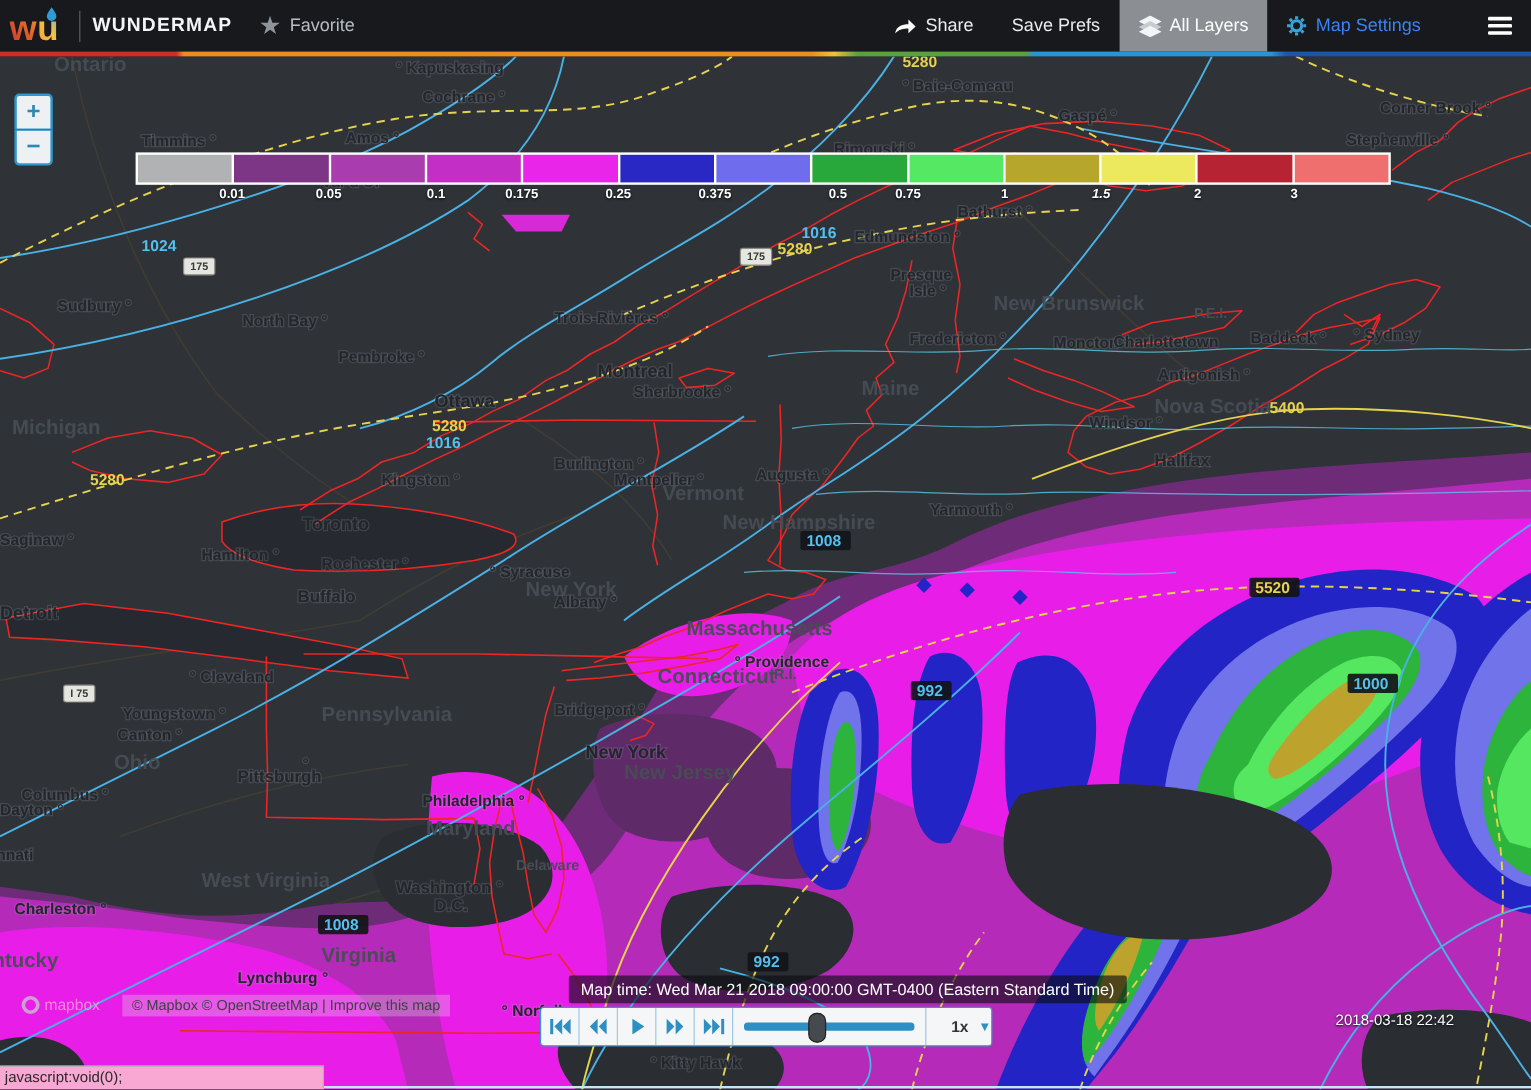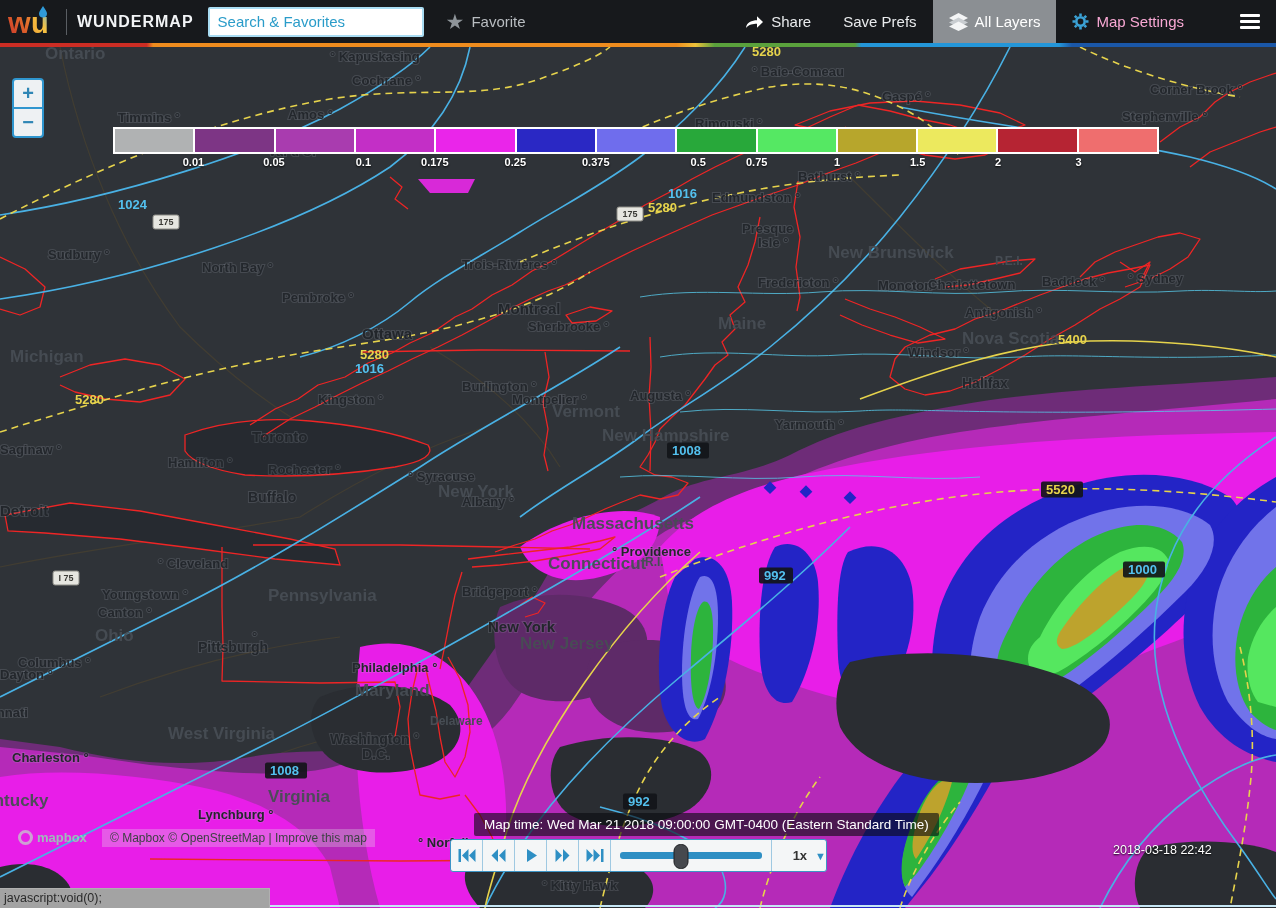--- a/index.html
+++ b/index.html
@@ -13,21 +13,21 @@
   .logo-sep{width:1px;height:26px;background:#5a5e63;margin:0 10px 0 6px;}
   .brand{color:#f2f4f6;font-weight:bold;font-size:16px;letter-spacing:1px;}
   .searchbox{margin-left:14px;width:196px;height:26px;background:#fff;border:2px solid #a9dcf2;
              border-radius:2px;padding:0 8px;font-size:15px;color:#2a9cc9;outline:none;}
   .searchbox::placeholder{color:#2a9cc9;opacity:1;}
   .fav{display:flex;align-items:center;margin-left:22px;color:#b9bdc1;font-size:15px;gap:7px;cursor:pointer;}
   .star{color:#8e9499;font-size:21px;line-height:1;}
   .rightnav{margin-left:auto;display:flex;align-items:center;height:43px;}
   .navitem{display:flex;align-items:center;gap:7px;color:#e9ebed;font-size:15px;padding:0 16px;height:43px;cursor:pointer;}
   .alllayers{background:#8b8f93;color:#fff;}
-  .mapsettings{color:#f9a8d4;}
+  .mapsettings{color:#3b82f6;}
   .hamburger{width:20px;margin:0 16px 0 40px;cursor:pointer;}
   .hamburger div{height:3px;background:#fff;margin:3px 0;border-radius:1px;}
   .rainbow{position:absolute;left:0;top:43px;width:1276px;height:4px;z-index:50;
     background:linear-gradient(90deg,#cc2d24 0,#cc2d24 11.5%,#ee8c1e 12%,#ee8c1e 53%,#eec23a 54.5%,#5aa13c 56%,#5aa13c 67%,#2496d8 67.5%,#2496d8 83%,#1a57a8 84%,#1a57a8 100%);}
 
   
   .map{position:absolute;left:0;top:47px;width:1276px;height:861px;background:#2f3338;z-index:1;}
   .map svg{display:block;}
 
   .ml-city{font-size:13px;font-weight:bold;fill:#23272c;stroke:rgba(190,200,210,0.16);stroke-width:2px;paint-order:stroke;}
@@ -69,22 +69,22 @@
          border-radius:7px;transform:translateX(-50%);cursor:pointer;}
   .speed{width:54px;display:flex;align-items:center;justify-content:flex-end;gap:8px;cursor:pointer;}
   .speed-val{color:#333;font-size:13px;font-weight:bold;}
   .caret{color:#2e8fc4;font-size:11px;}
 
   
   .attrib{position:absolute;left:102px;top:829px;z-index:11;background:rgba(225,228,230,.30);
           color:#3d4144;font-size:12px;padding:2px 8px;white-space:nowrap;}
   .mblogo{position:absolute;left:18px;top:830px;z-index:10;display:flex;align-items:center;gap:4px;opacity:.75;}
   .mblogo .circ{width:15px;height:15px;border-radius:50%;border:3px solid #c6cacd;box-sizing:border-box;}
-  .mblogo .word{color:#86efac;font-size:13px;font-weight:bold;}
-  .statusbar{position:absolute;left:0;bottom:0;z-index:20;background:#a3a3a3;border:1px solid #b0b0b0;border-left:none;border-bottom:none;
+  .mblogo .word{color:#f9a8d4;font-size:13px;font-weight:normal;}
+  .statusbar{position:absolute;left:0;bottom:0;z-index:20;background:#f9a8d4;border:1px solid #b0b0b0;border-left:none;border-bottom:none;
              color:#2a2a2a;font-size:12.5px;padding:2px 10px 3px 4px;min-width:270px;box-sizing:border-box;}
   .stamp{position:absolute;left:1113px;top:843px;z-index:11;color:#fff;font-size:12.5px;text-shadow:0 1px 2px #000;}
   .bottomline{position:absolute;left:0;bottom:1px;width:1276px;height:2px;background:#c5e6f4;z-index:5;}
 </style>
 </head>
 <body>
 
 <div class="topbar">
   <div class="logo">
     <svg width="52" height="34" viewBox="0 0 52 34">
@@ -100,21 +100,20 @@
             <stop offset="1" stop-color="#57b1e2"></stop>
         </linearGradient>
       </defs>
       <text x="0" y="28" font-family="Liberation Sans, sans-serif" font-size="29" font-weight="bold" fill="url(#gw)">w</text>
       <text x="23" y="28" font-family="Liberation Sans, sans-serif" font-size="29" font-weight="bold" fill="url(#gu)">u</text>
       <path d="M35,1 C37,4 39,6.5 39,8.5 A4,4 0 1 1 31,8.5 C31,6.5 33,4 35,1 Z" fill="#2f9ad8"></path>
     </svg>
   </div>
   <div class="logo-sep"></div>
   <div class="brand">WUNDERMAP</div>
-  <input class="searchbox" placeholder="Search &amp; Favorites" style="">
   <div class="fav">
     <span class="star">★</span>
     <span>Favorite</span>
   </div>
   <div class="rightnav">
     <div class="navitem">
       <svg width="19" height="14" viewBox="0 0 19 14">
         <path d="M1,13 C1.5,7 7,5.2 12,5.2 L12,1.2 L18,7 L12,12.8 L12,8.8 C8,8.8 4,9.5 1,13 Z" fill="#fff"></path>
       </svg>
       <span>Share</span>
@@ -428,21 +427,21 @@
   <div class="legend-labels" id="legend-labels">
       <span class="legend-label" style="left: 7.69231%;">0.01</span>
       <span class="legend-label" style="left: 15.3846%;">0.05</span>
       <span class="legend-label" style="left: 23.0769%; padding-left: 18px;">0.1</span>
       <span class="legend-label" style="left: 30.7692%;">0.175</span>
       <span class="legend-label" style="left: 38.4615%;">0.25</span>
       <span class="legend-label" style="left: 46.1538%;">0.375</span>
       <span class="legend-label" style="left: 53.8462%; padding-left: 44px;">0.5</span>
       <span class="legend-label" style="left: 61.5385%;">0.75</span>
       <span class="legend-label" style="left: 69.2308%;">1</span>
-      <span class="legend-label" style="left: 76.9231%;">1.5</span>
+      <span class="legend-label" style="left: 76.9231%; font-style: italic;">1.5</span>
       <span class="legend-label" style="left: 84.6154%;">2</span>
       <span class="legend-label" style="left: 92.3077%;">3</span>
     </div>
 </div>
 
 <div class="timepill" style="top:813px;">Map time: Wed Mar 21 2018 09:00:00 GMT-0400 (Eastern Standard Time)</div>
 <div class="controlbar" style="top:839px;">
   <div class="cbtn">
     <svg width="18" height="13" viewBox="0 0 18 13" fill="#2e8fc4">
       <rect x="0.5" y="0" width="2.5" height="13"></rect>

